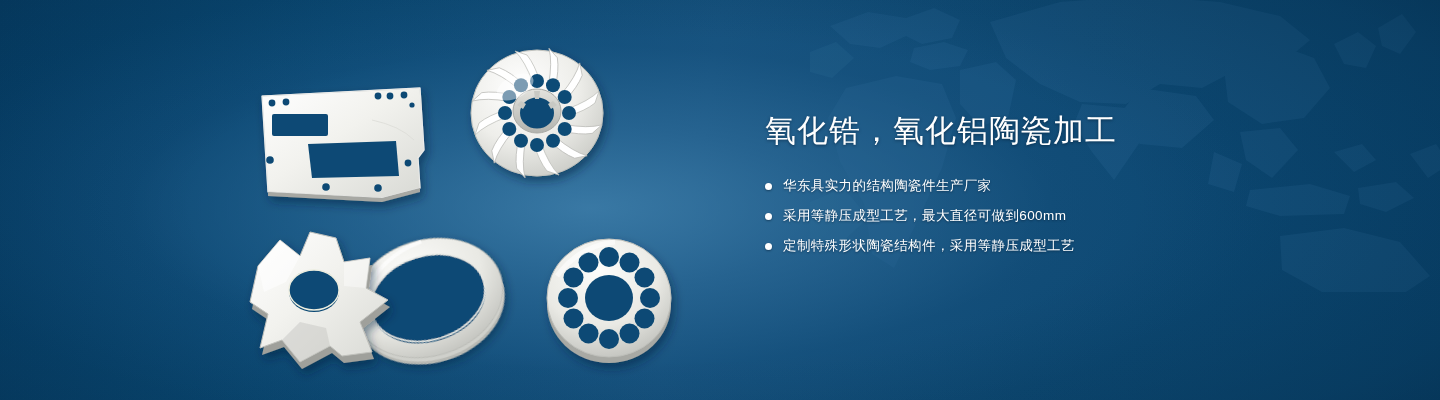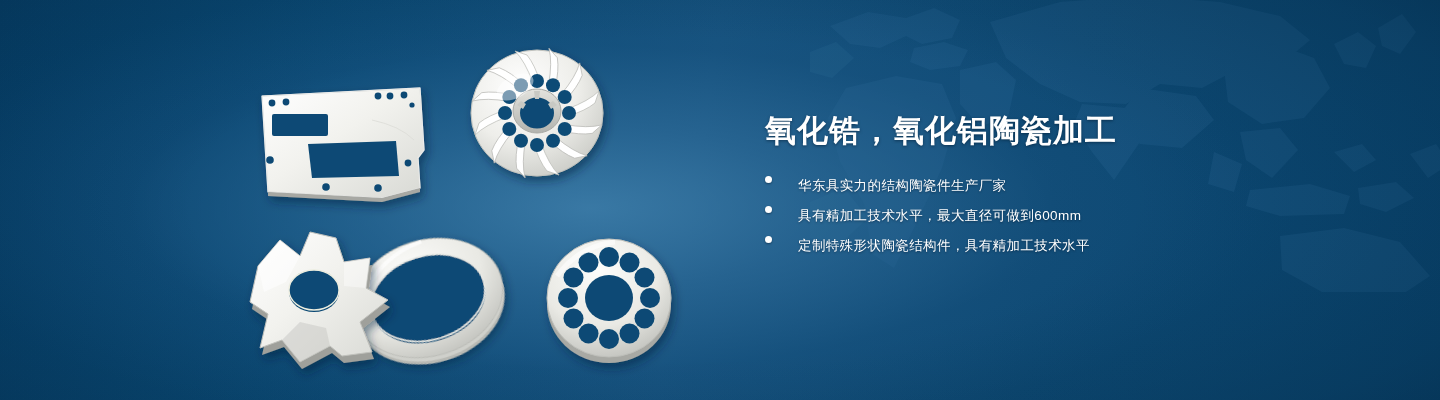--- a/index.html
+++ b/index.html
@@ -34,26 +34,26 @@
     position:absolute; inset:0;
     background:radial-gradient(ellipse 78% 96% at 46% 50%,
       rgba(0,0,0,0) 42%, rgba(3,38,64,0.30) 78%, rgba(2,33,57,0.55) 100%);
   }
   .bg-map { position:absolute; top:-8px; right:-10px; width:640px; height:300px; opacity:.5; }
   .bg-map svg { width:100%; height:100%; display:block; }
 
   
   .text-block { position:absolute; left:765px; top:112px; width:620px; }
   .headline {
-    font-size:31px; line-height:38px; color:#ffffff; font-weight:700;
+    font-size:31px; line-height:38px; color:#ffffff; font-weight:400;
     letter-spacing:1px; white-space:nowrap;
     text-shadow:0 1px 3px rgba(0,22,42,.55);
   }
   .bullets { margin-top:26px; list-style:none; }
-  .bullet-row { display:flex; height:20px; margin-bottom:10px;gap:15px; }
+  .bullet-row { display:flex; align-items:center; height:20px; margin-bottom:10px; }
   .dot {
     width:7px; height:7px; border-radius:50%;
     background:#ffffff; flex:0 0 7px; margin-right:11px;
     box-shadow:0 1px 2px rgba(0,20,40,.45);
   }
   .bullet-text {
     font-size:13.5px; line-height:20px; color:#ffffff; letter-spacing:.4px;
     white-space:nowrap; text-shadow:0 1px 2px rgba(0,22,42,.5);
   }
 
@@ -289,22 +289,22 @@
   <div class="text-block">
     <div class="headline">氧化锆，氧化铝陶瓷加工</div>
 
     <ul class="bullets">
       <li class="bullet-row">
         <span class="dot"></span>
         <span class="bullet-text">华东具实力的结构陶瓷件生产厂家</span>
       </li>
       <li class="bullet-row">
         <span class="dot"></span>
-        <span class="bullet-text">具有精加工技术水平，最大直径可做到600mm</span>
+        <span class="bullet-text">采用等静压成型工艺，最大直径可做到600mm</span>
       </li>
       <li class="bullet-row">
         <span class="dot"></span>
-        <span class="bullet-text">定制特殊形状陶瓷结构件，具有精加工技术水平</span>
+        <span class="bullet-text">定制特殊形状陶瓷结构件，采用等静压成型工艺</span>
       </li>
     </ul>
   </div>
 
 </div>
 
 </body></html>

